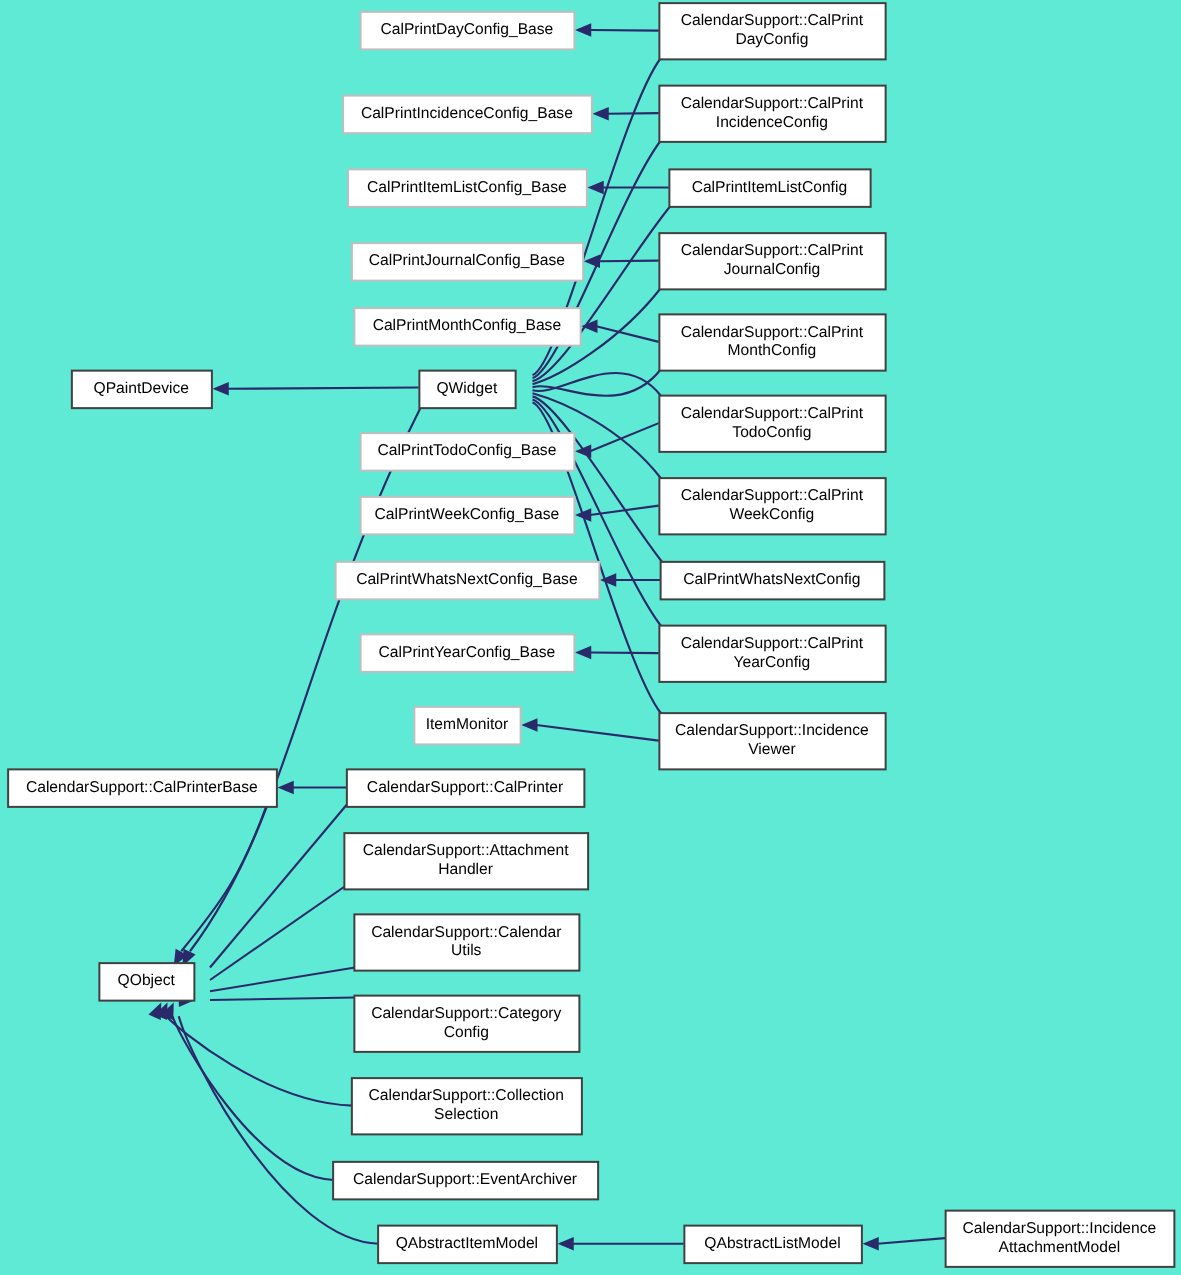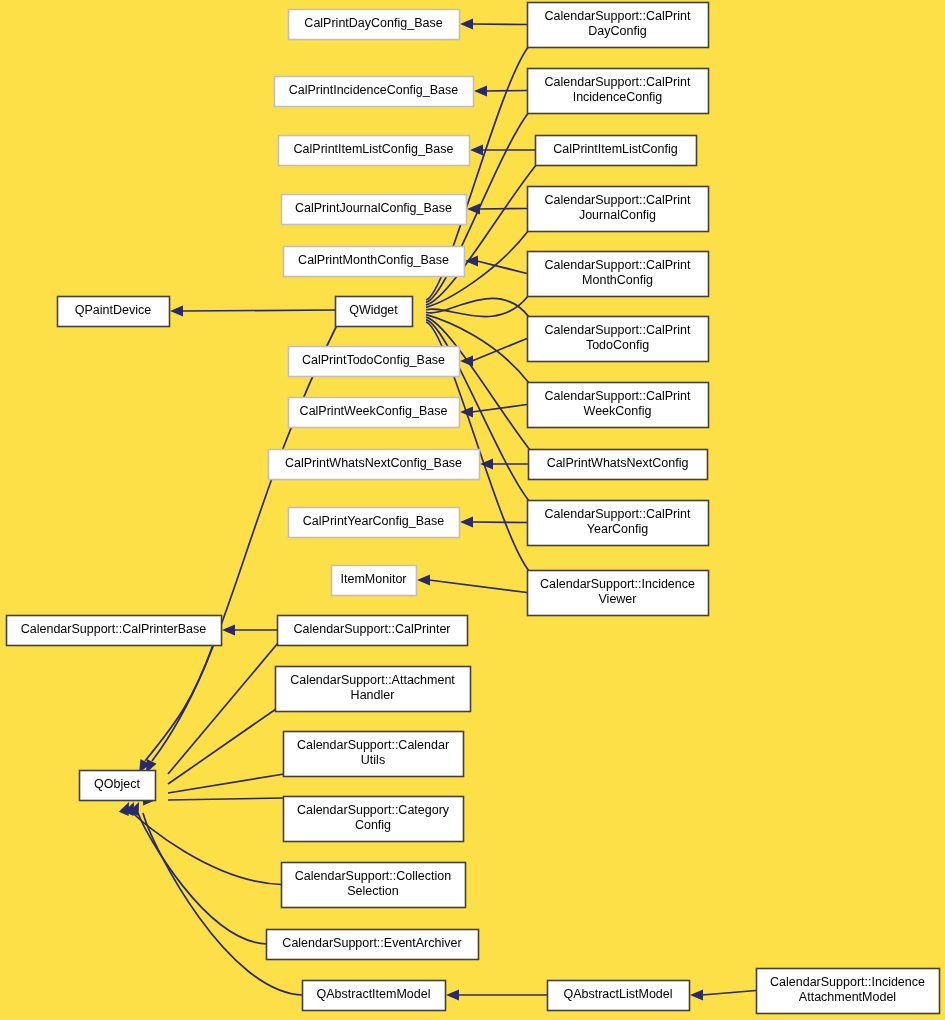--- a/index.html
+++ b/index.html
@@ -4,21 +4,21 @@
 <style>
   html, body {
     margin: 0;
     padding: 0;
     background: #ffffff;
   }
   #diagram-root {
     position: relative;
     width: 945px;
     height: 1020px;
-    background: #fde047;
+    background: #5eead4;
     font-family: "Liberation Sans", sans-serif;
   }
   svg#graph {
     display: block;
     width: 945px;
     height: 1020px;
   }
   .node-box {
     fill: #ffffff;
     stroke-width: 1.6;

